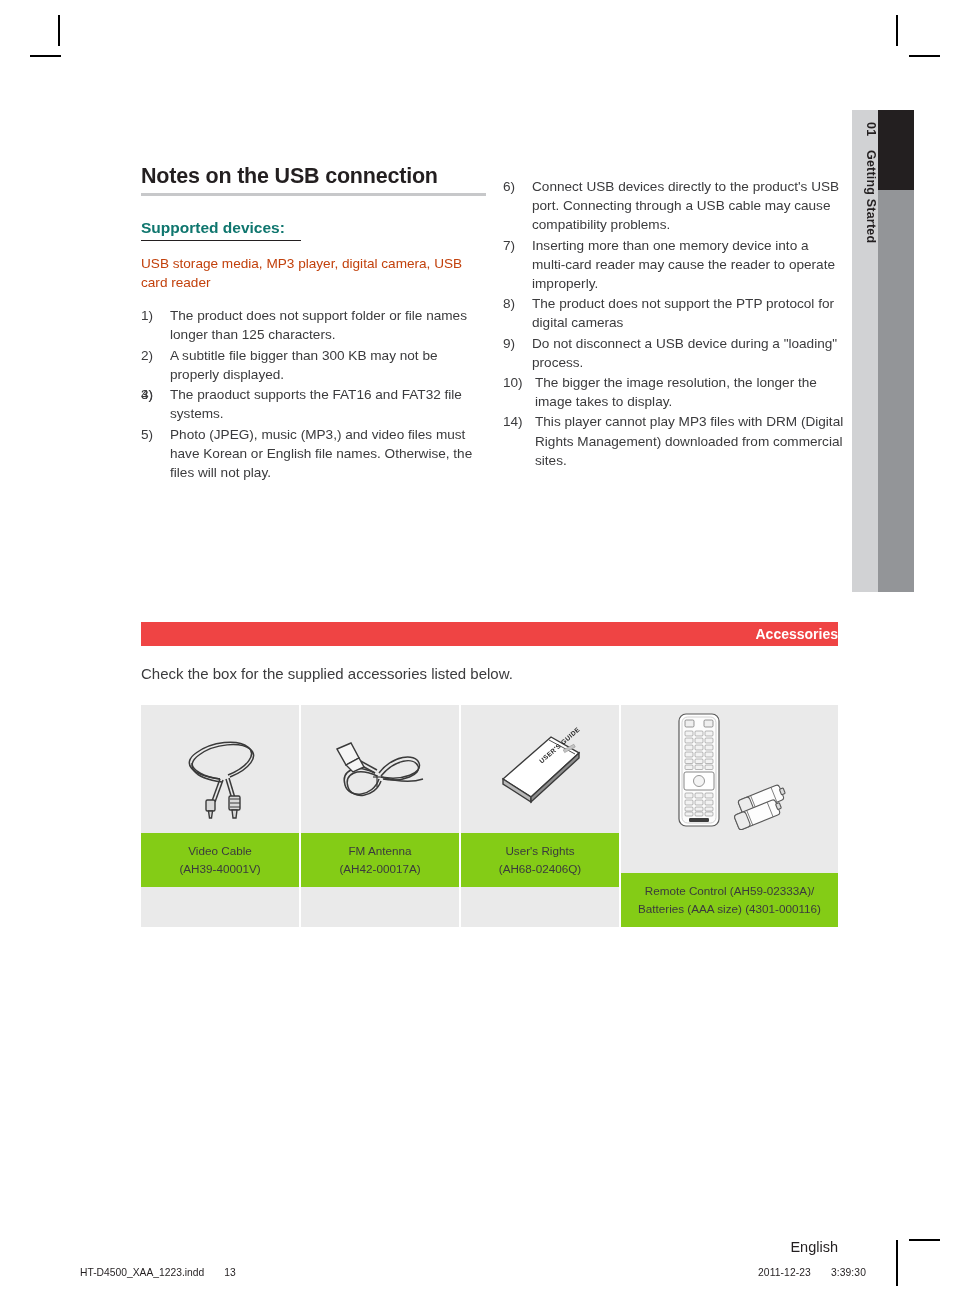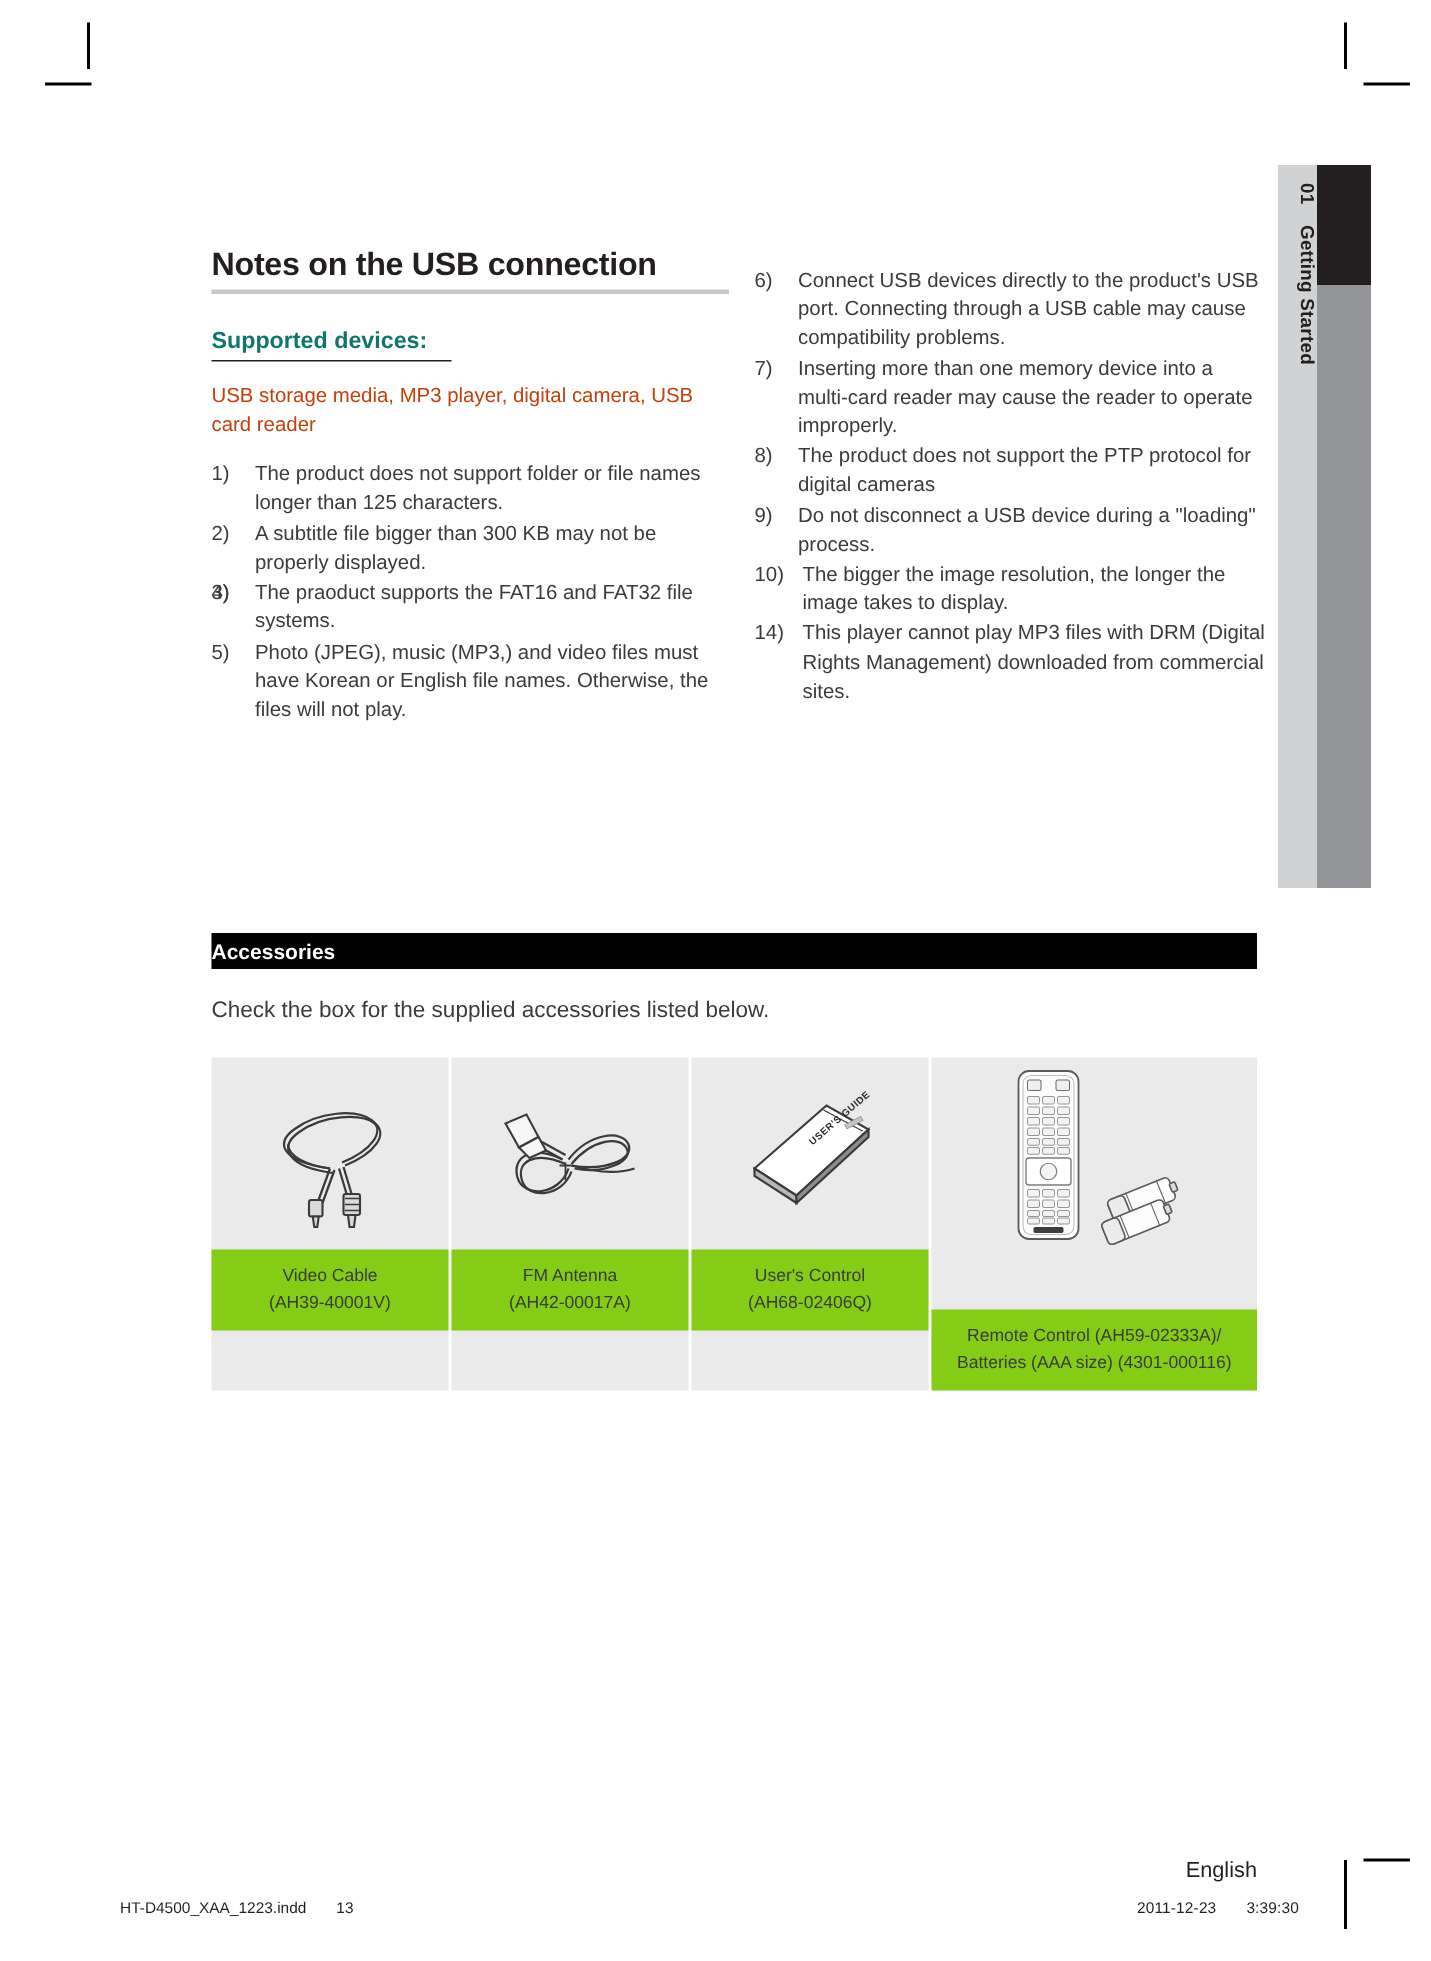--- a/index.html
+++ b/index.html
@@ -114,23 +114,23 @@
     width: 25px;
     text-align: left;
     color: #3b3b3d;
   }
   ol.notes li.wide-marker { padding-left: 32px; }
   ol.notes li.wide-marker .marker { width: 29px; }
 
   
   #accessories-block { position: absolute; left: 141px; top: 622px; width: 697px; }
   .acc-header {
-    background: #000000;
+    background: #ef4444;
     color: #ffffff;
-    text-align: left;
+    text-align: right;
     font-size: 14px;
     font-weight: bold;
     line-height: 24px;
     height: 24px;
   }
   .acc-intro {
     margin: 19px 0 0 0;
     font-size: 15px;
     line-height: 18px;
     color: #3b3b3d;
@@ -344,21 +344,21 @@
             <g stroke="#3a3a3a" stroke-width="0.9" fill="none">
               <path d="M74 25 L 100 39"></path>
             </g>
             <g transform="rotate(-41 76 38)">
               <text x="62" y="40" font-family="'Liberation Sans', sans-serif" font-size="6.5" font-weight="bold" fill="#2b2b2b" letter-spacing="0.4">USER'S GUIDE</text>
             </g>
             <rect x="88" y="32" width="12" height="3" fill="#c4c4c4" stroke="#9a9a9a" stroke-width="0.6" transform="rotate(-28 94 33)"></rect>
           </svg>
         </div>
         <div class="acc-caption">
-          <div>User's Control</div>
+          <div>User's Rights</div>
           <div>(AH68-02406Q)</div>
         </div>
       </div>
 
       <div class="acc-cell w2">
         <div class="acc-figure">
           <svg width="190" height="122" viewBox="0 0 190 122">
 
             <rect x="44" y="6" width="40" height="112" rx="7" fill="#ffffff" stroke="#5a5a5a" stroke-width="1.2"></rect>
             <rect x="47" y="9" width="34" height="106" rx="5.5" fill="#fcfcfc" stroke="#bdbdbd" stroke-width="0.7"></rect>

